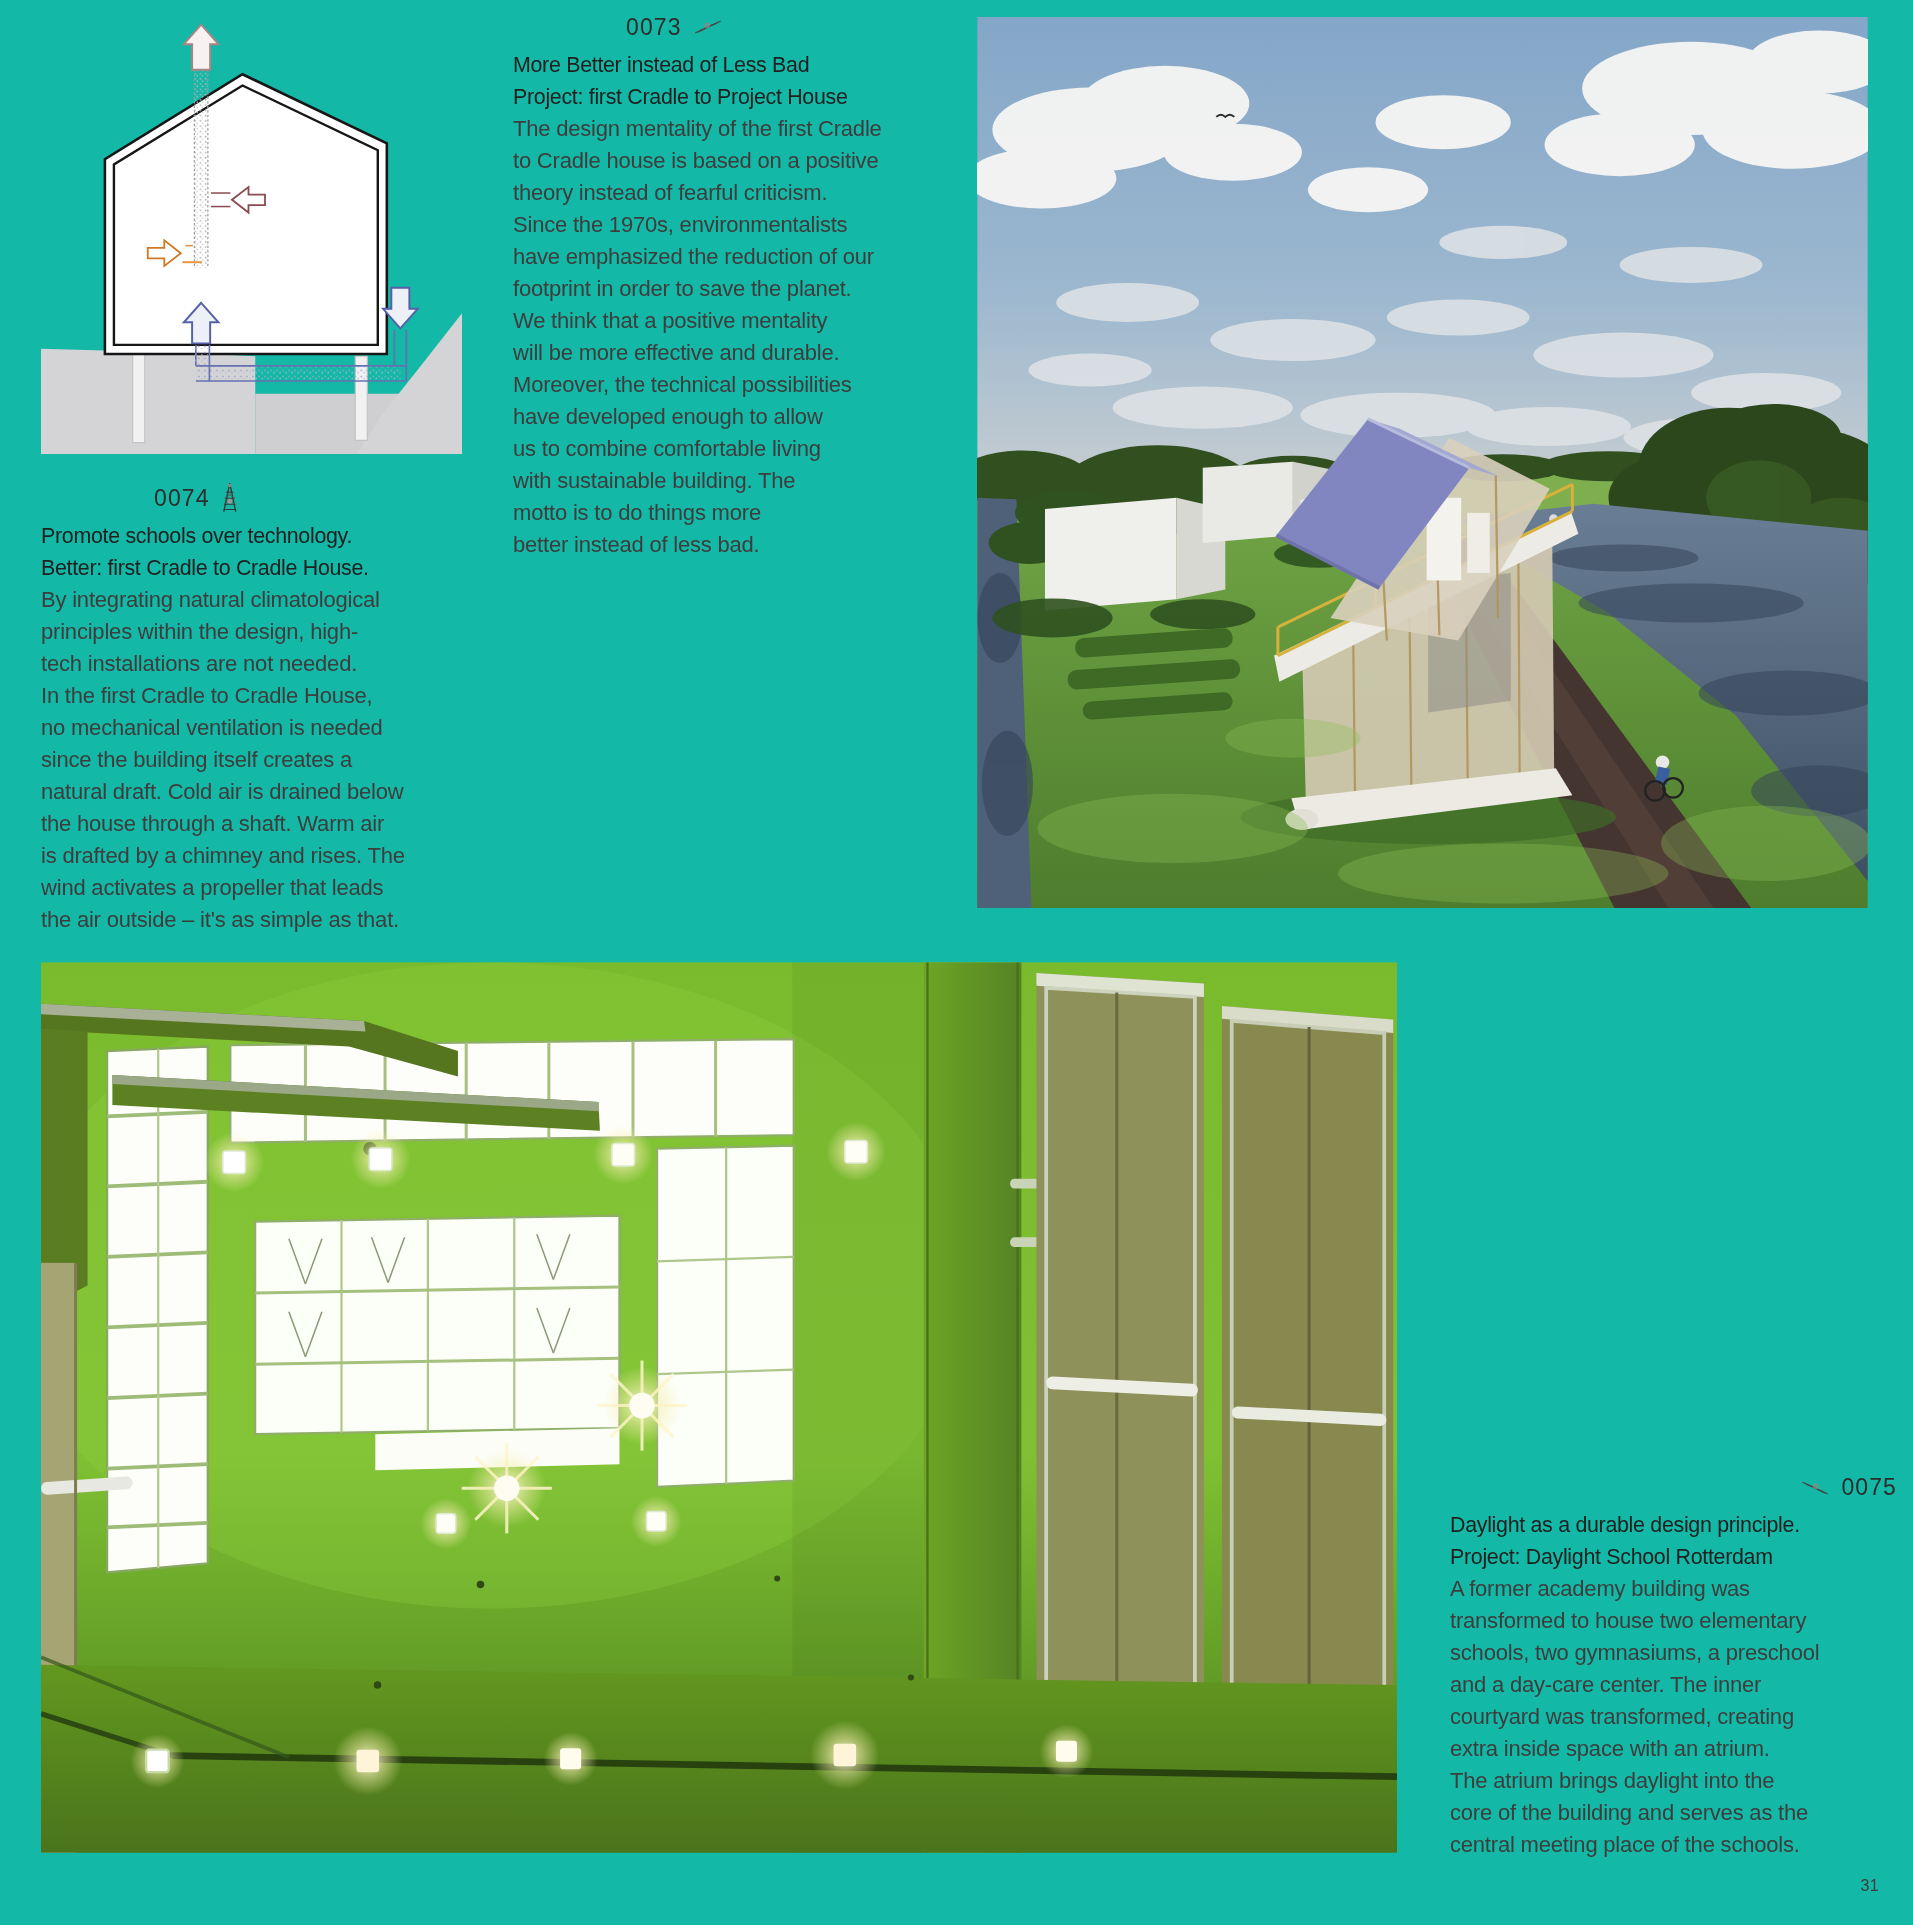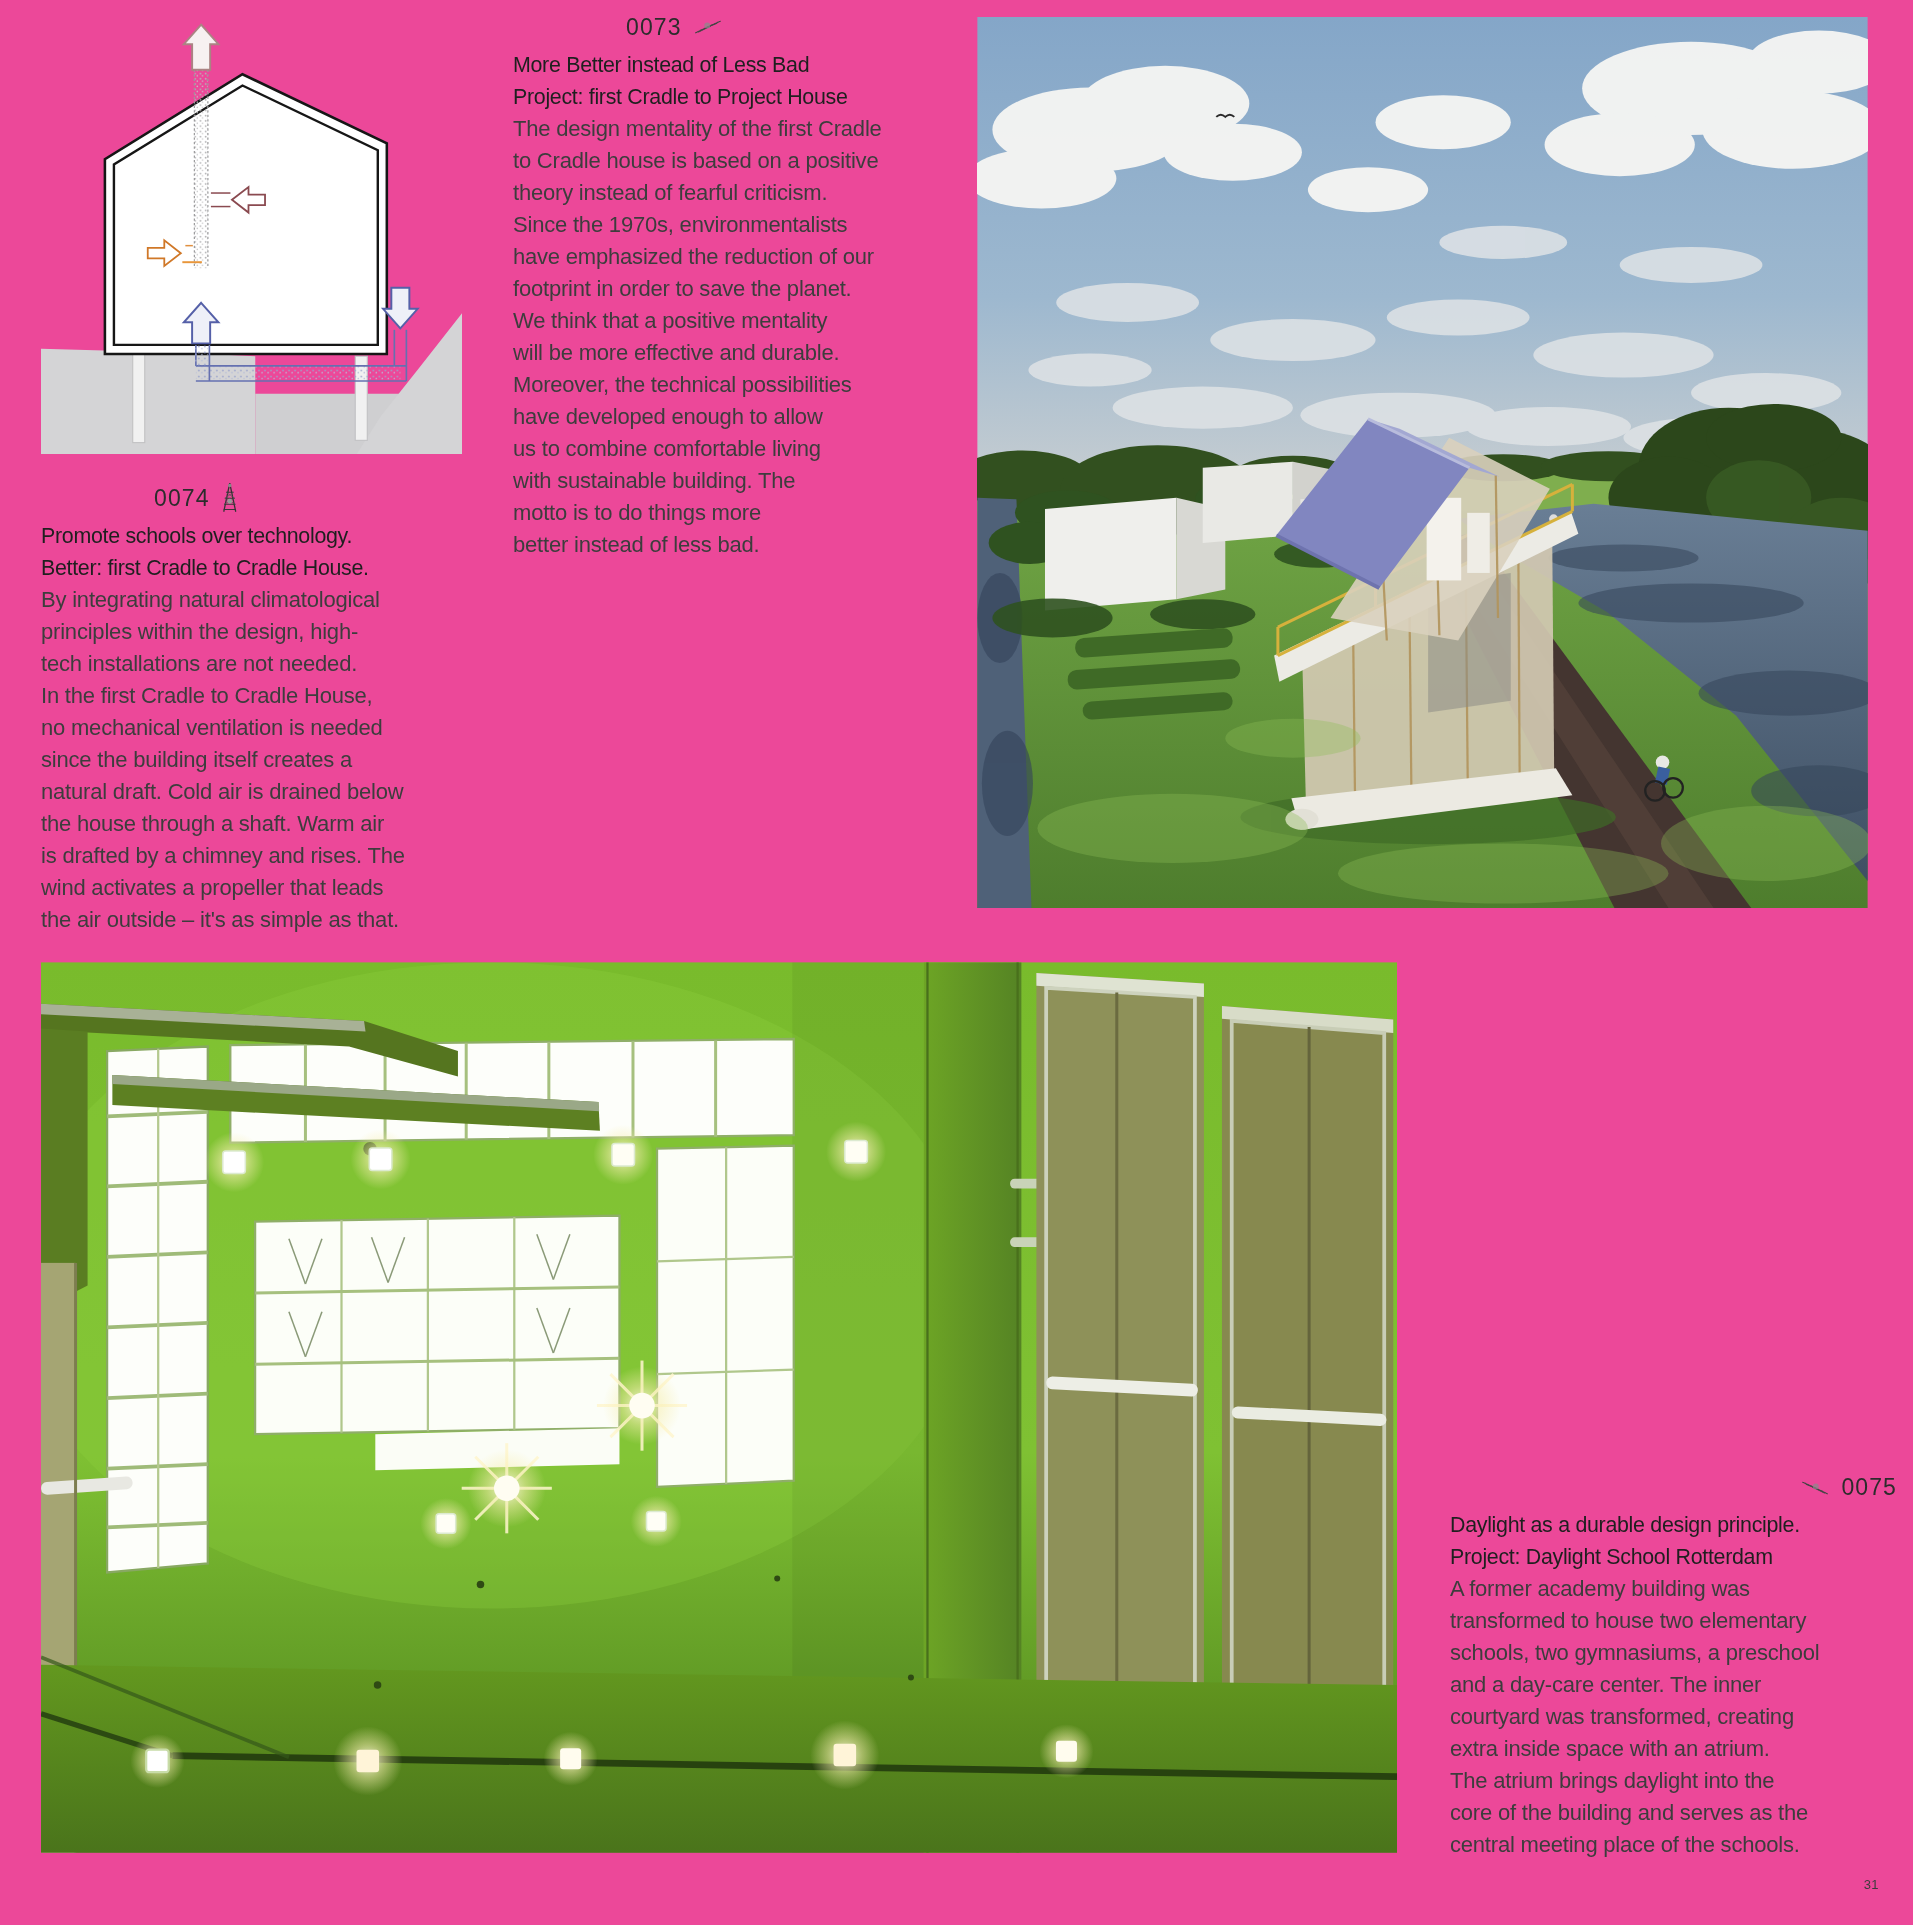--- a/index.html
+++ b/index.html
@@ -1,29 +1,29 @@
 <!DOCTYPE html>
 <html style="font-size:12px"><head>
 <meta charset="utf-8">
 <style>
   html,body { margin:0; padding:0; background:#ffffff; }
   .page {
     position:relative; width:1913px; height:1925px;
-    background:#ec4899; overflow:hidden;
+    background:#14b8a6; overflow:hidden;
     font-family:"Liberation Sans", sans-serif;
   }
   .figure { position:absolute; }
   .figure svg { display:block; }
   .tip { position:absolute; color:#3a3a3a; font-size:22px; line-height:32px; letter-spacing:-0.2px; }
   .tip-header { display:flex; align-items:center; gap:10.5px; font-size:23px; color:#2c2c2c; letter-spacing:1.1px; margin-bottom:6px; }
   .tip-number { font-weight:500; }
   .tip-title { font-weight:normal; color:#1f1f1f; font-size:21.4px; letter-spacing:-0.3px; }
   .tip-body { color:#3d3d3d; }
   .page-number { position:absolute; left:1804px; top:1877px; width:75px; text-align:right;
-    font-size:13px; color:#3c3c3c; letter-spacing:0.4px; }
+    font-size:16px; color:#3c3c3c; letter-spacing:0.4px; }
   .icon { display:inline-flex; align-items:center; }
 </style>
 </head>
 <body>
 
 <div class="page">
 
   <div class="figure" style="left:41px; top:13.5px; width:421px; height:440px;">
     <svg width="421" height="440" viewBox="0 0 560 585">
       <defs>

